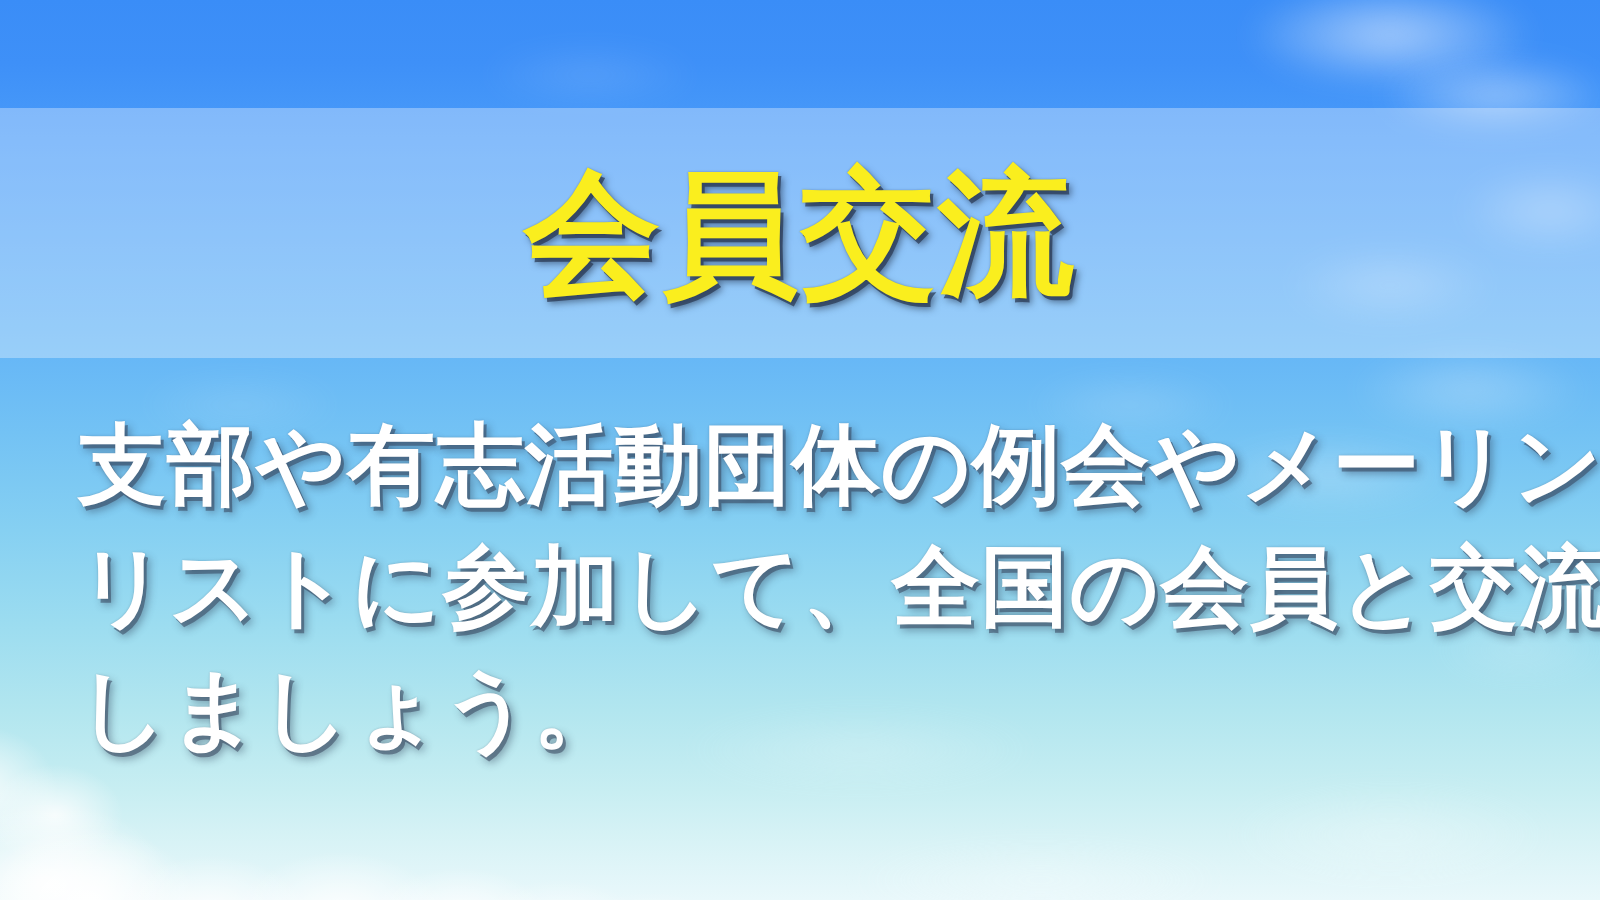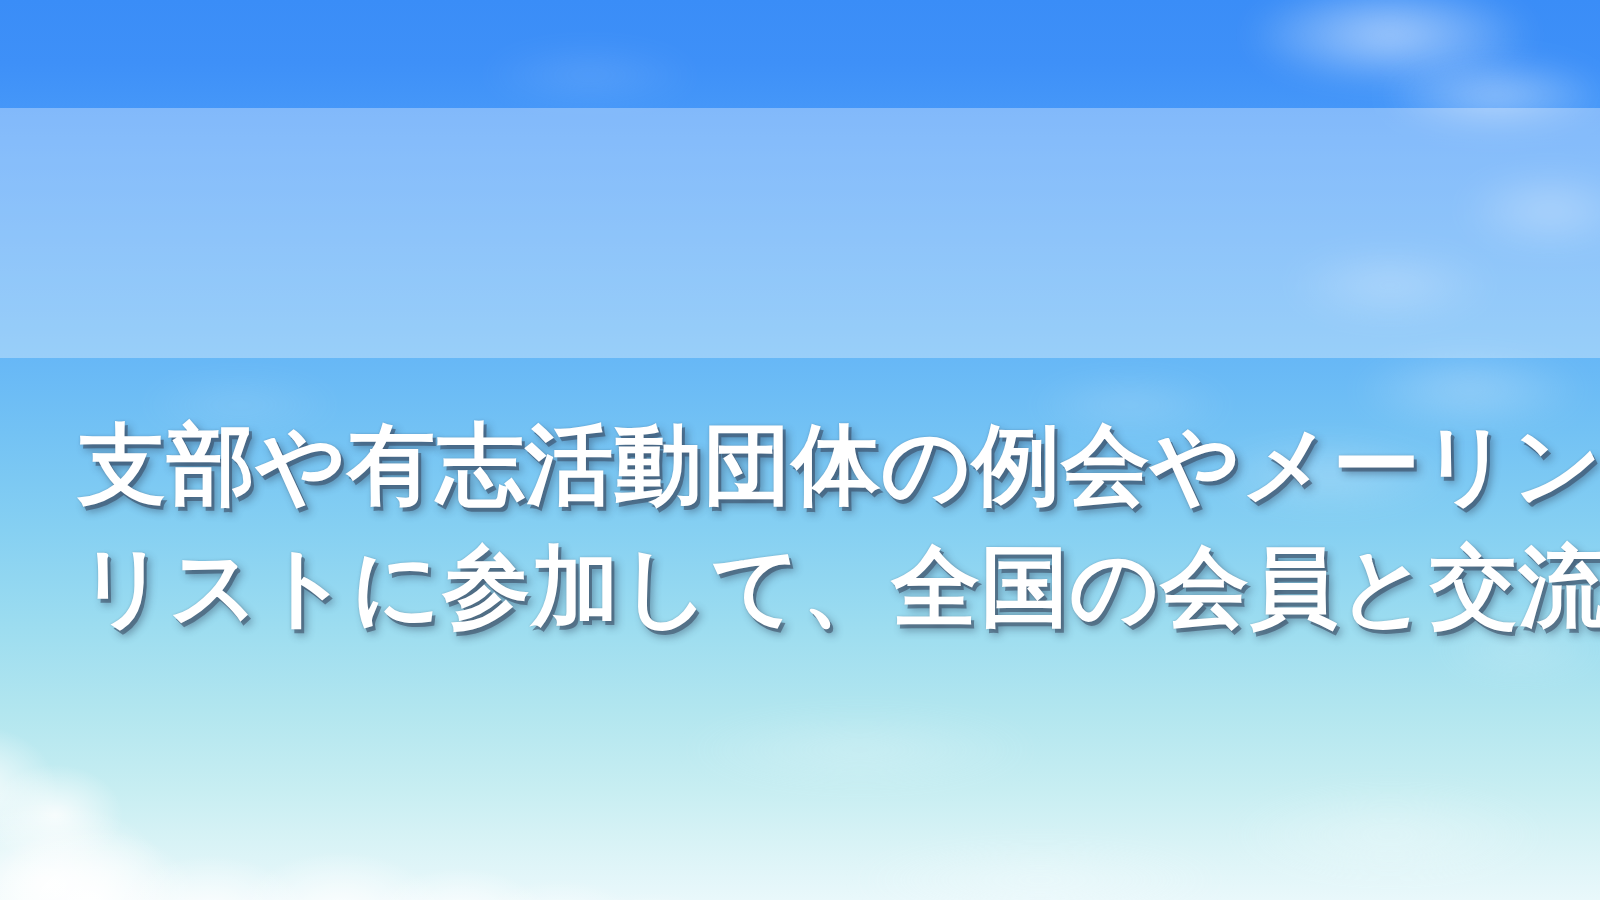--- a/index.html
+++ b/index.html
@@ -162,19 +162,23 @@
     <div class="cloud c2"></div>
     <div class="cloud c3"></div>
     <div class="cloud c4"></div>
     <div class="cloud c5"></div>
     <div class="cloud c8"></div>
     <div class="cloud c9"></div>
   </div>
 
   <div class="banner-band"></div>
 
+  <div class="title-wrap">
+    <h1 class="title">会員交流</h1>
+  </div>
 
   <div class="body-copy">
     <div class="body-line">支部や有志活動団体の例会やメーリング</div>
     <div class="body-line">リストに参加して、全国の会員と交流を</div>
+    <div class="body-line">しましょう。</div>
   </div>
 
 </div>
 
 </body></html>

